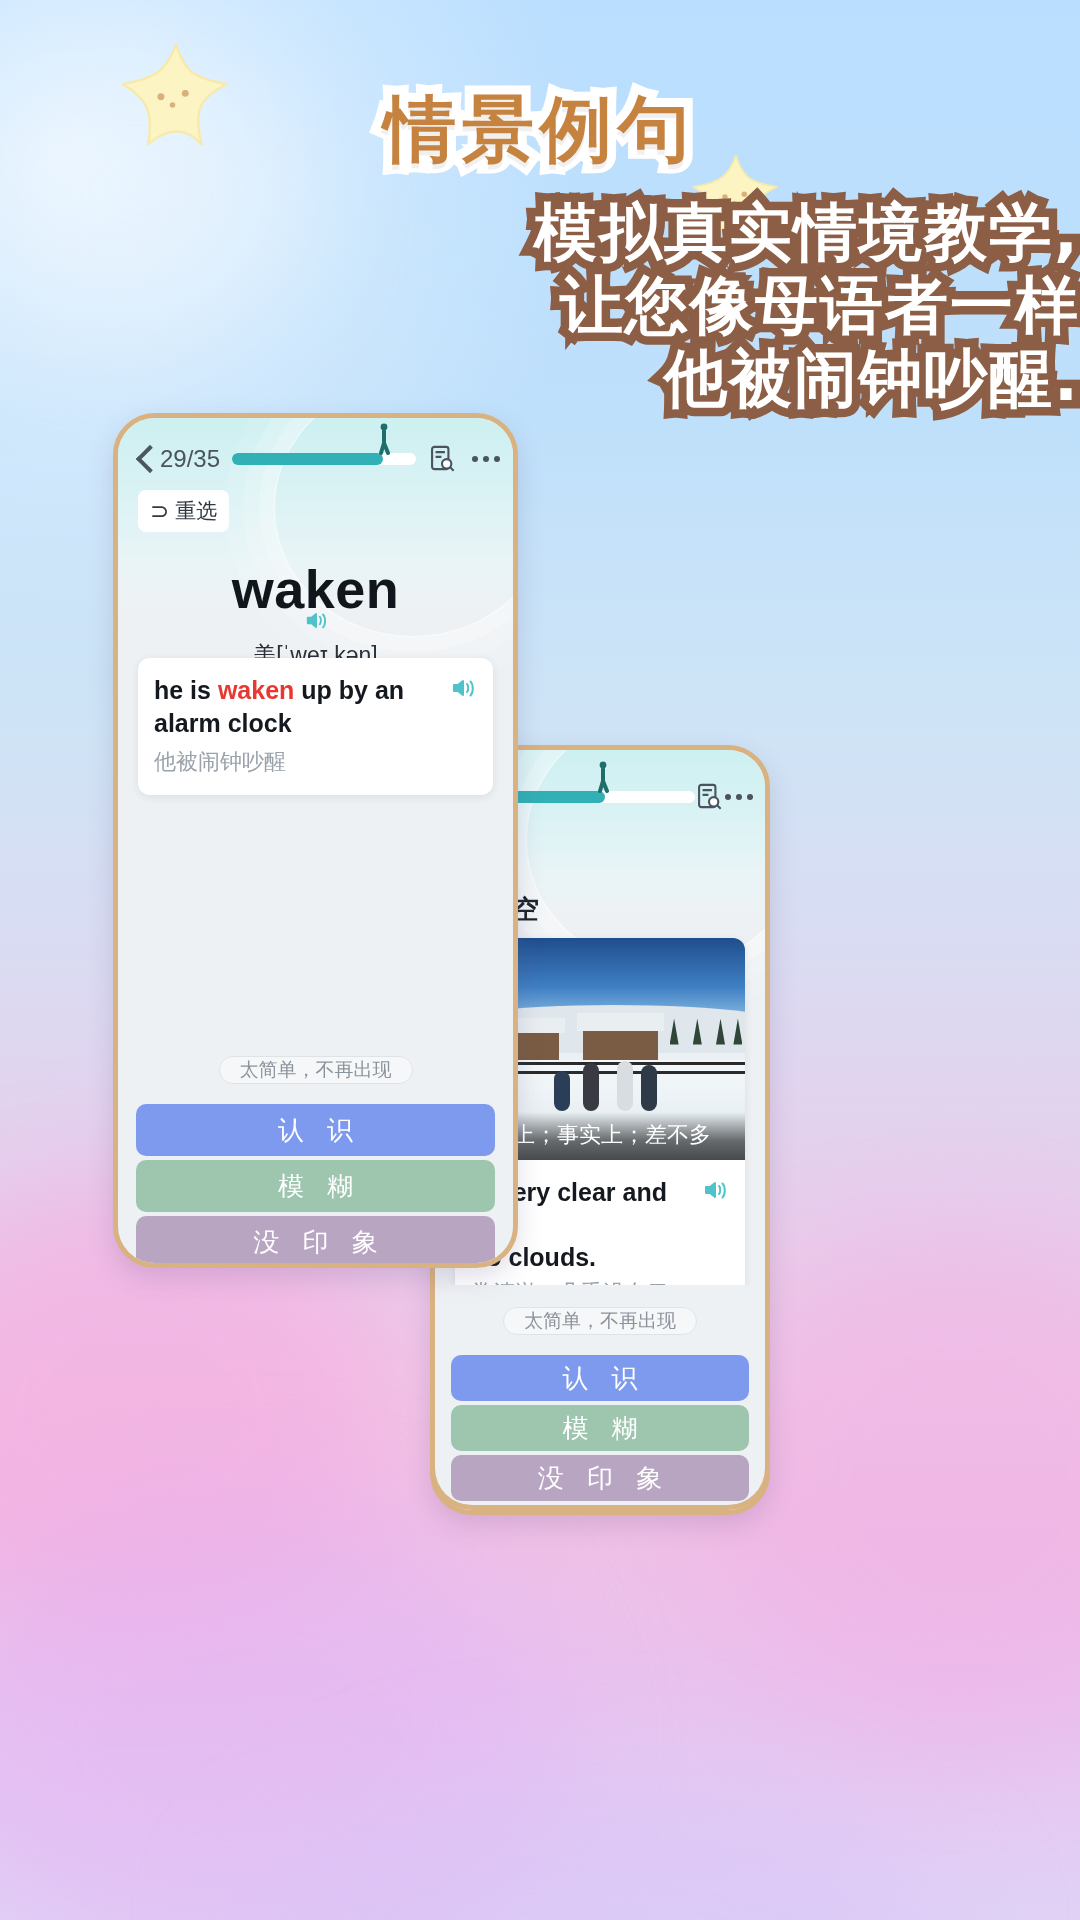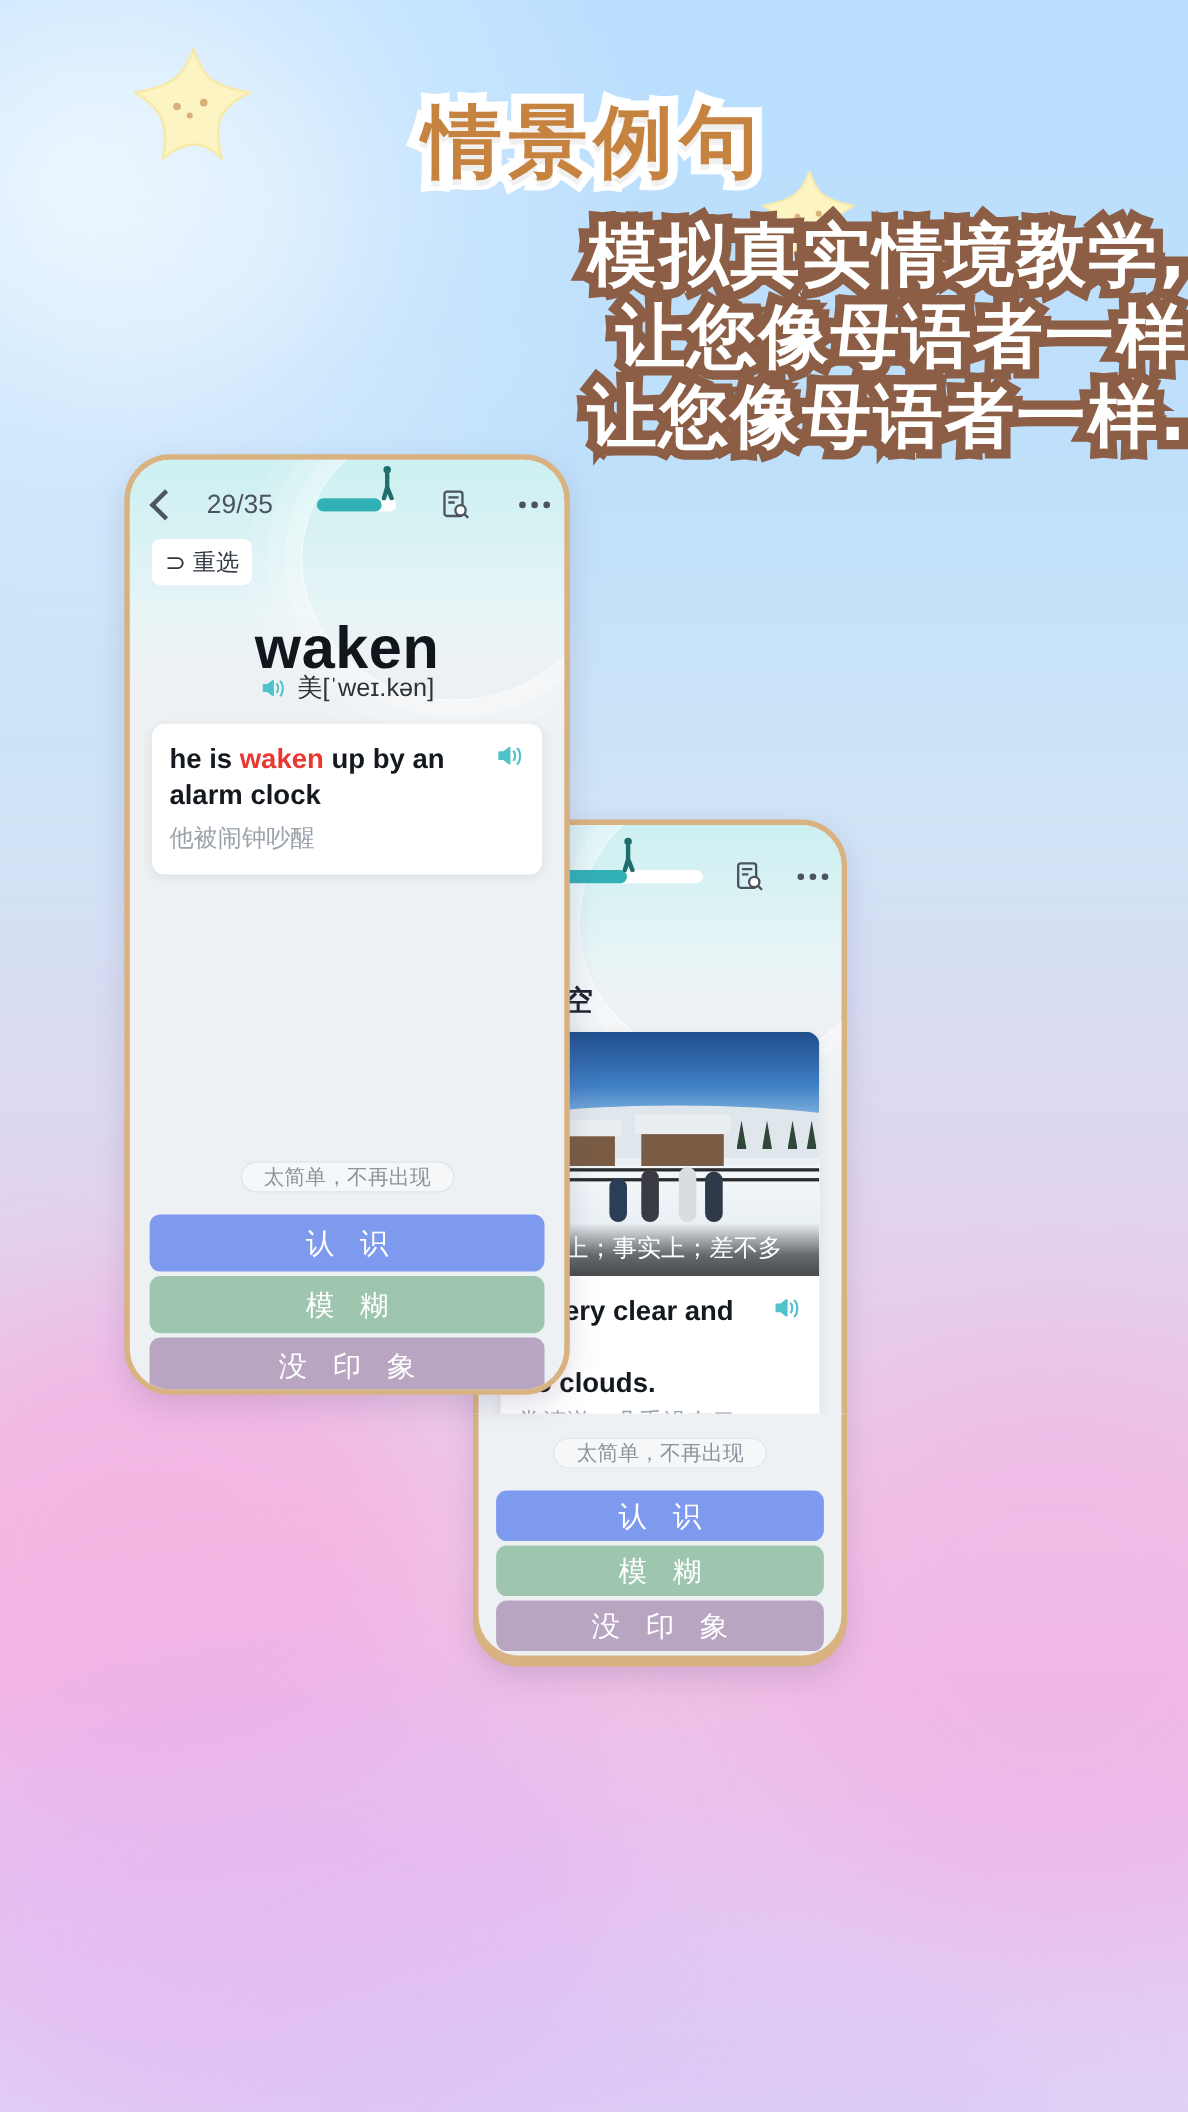--- a/index.html
+++ b/index.html
@@ -72,21 +72,21 @@
     position:absolute;left:0;right:0;top:0;height:170px;
     background:linear-gradient(180deg,#cdf0f1 0%, #d9f2f4 35%, #e8f4f6 70%, #eef1f4 100%);
   }
   .screen-top .swirl{
     position:absolute;right:-40px;top:-40px;width:280px;height:260px;
     border-radius:50%;
     border:2px solid rgba(255,255,255,.55);
     box-shadow:0 0 0 14px rgba(255,255,255,.22), 0 0 0 30px rgba(255,255,255,.16),0 0 0 48px rgba(255,255,255,.10);
   }
 
-  .hdr{position:absolute;display:flex;align-items:center;gap:28px;}
+  .hdr{position:absolute;display:flex;align-items:center;gap:0;}
   .back-chevron{width:20px;height:20px;border-left:4px solid #4d5560;border-bottom:4px solid #4d5560;transform:rotate(45deg);}
   .counter{font-size:24px;color:#4a535e;font-family:"Liberation Sans",sans-serif;}
   .pbar{position:relative;height:12px;border-radius:6px;background:#ffffff;}
   .pbar .fill{position:absolute;left:0;top:0;bottom:0;border-radius:6px;background:#31b0b5;}
   .pbar .walker{position:absolute;top:-30px;width:16px;height:32px;}
   .icon-note{width:30px;height:30px;}
   .icon-dots{display:flex;gap:5px;align-items:center;}
   .icon-dots i{width:6px;height:6px;border-radius:50%;background:#4a535e;display:block;}
 
   .retry{
@@ -94,22 +94,22 @@
     background:#ffffff;border-radius:8px;padding:7px 12px;
     font-size:21px;color:#2f3742;
   }
   .retry .arc{font-size:23px;line-height:1;}
 
   .word{
     position:absolute;left:0;right:0;text-align:center;
     font-size:54px;font-weight:bold;color:#11161c;letter-spacing:.5px;
   }
   .phon{
-    position:absolute;left:0;right:0;text-align:center;
-    font-size:23px;color:#2b3138;display:flex;justify-content:center;align-items:center;gap:8px;
+    position:absolute;left:0;right:0;text-align:right;
+    font-size:23px;color:#2b3138;display:flex;justify-content:center;align-items:center;gap:8px;flex-direction:column;
   }
   .spk{width:26px;height:22px;flex:0 0 auto;}
 
   .qtitle{
     position:absolute;left:0;right:0;text-align:left;
     font-size:26px;font-weight:bold;color:#1d242c;
   }
 
   .card{
     position:absolute;background:#ffffff;border-radius:12px;overflow:hidden;
@@ -200,21 +200,21 @@
     <circle cx="38" cy="49" r="3" fill="#d9b07a"></circle>
     <circle cx="59" cy="46" r="3" fill="#d9b07a"></circle>
     <circle cx="48" cy="56" r="2.4" fill="#d9b07a"></circle>
   </svg>
 </div>
 
 <div class="headline">情景例句</div>
 <div class="subline">
   <span>模拟真实情境教学,</span>
   <span>让您像母语者一样</span>
-  <span>让您像母语者一样.</span>
+  <span>他被闹钟吵醒.</span>
 </div>
 
 <div class="phone backlower">
   <div class="chip" style="top:22px;">太简单，不再出现</div>
   <div class="abtn know" style="left:16px;right:16px;top:70px;height:46px;">认 识</div>
   <div class="abtn fuzzy" style="left:16px;right:16px;top:120px;height:46px;">模 糊</div>
   <div class="abtn none" style="left:16px;right:16px;top:170px;height:46px;">没 印 象</div>
 </div>
 
 <div class="phone back">

